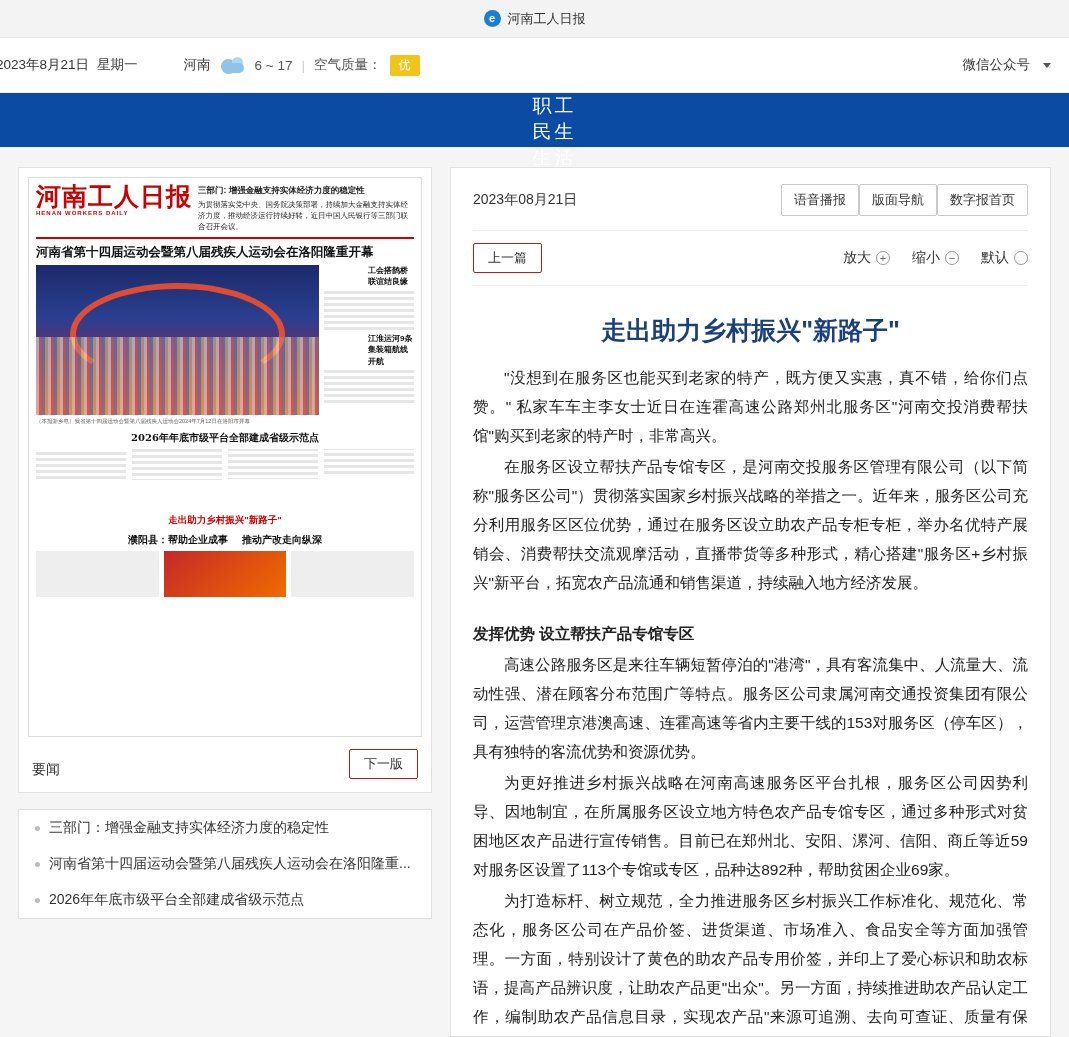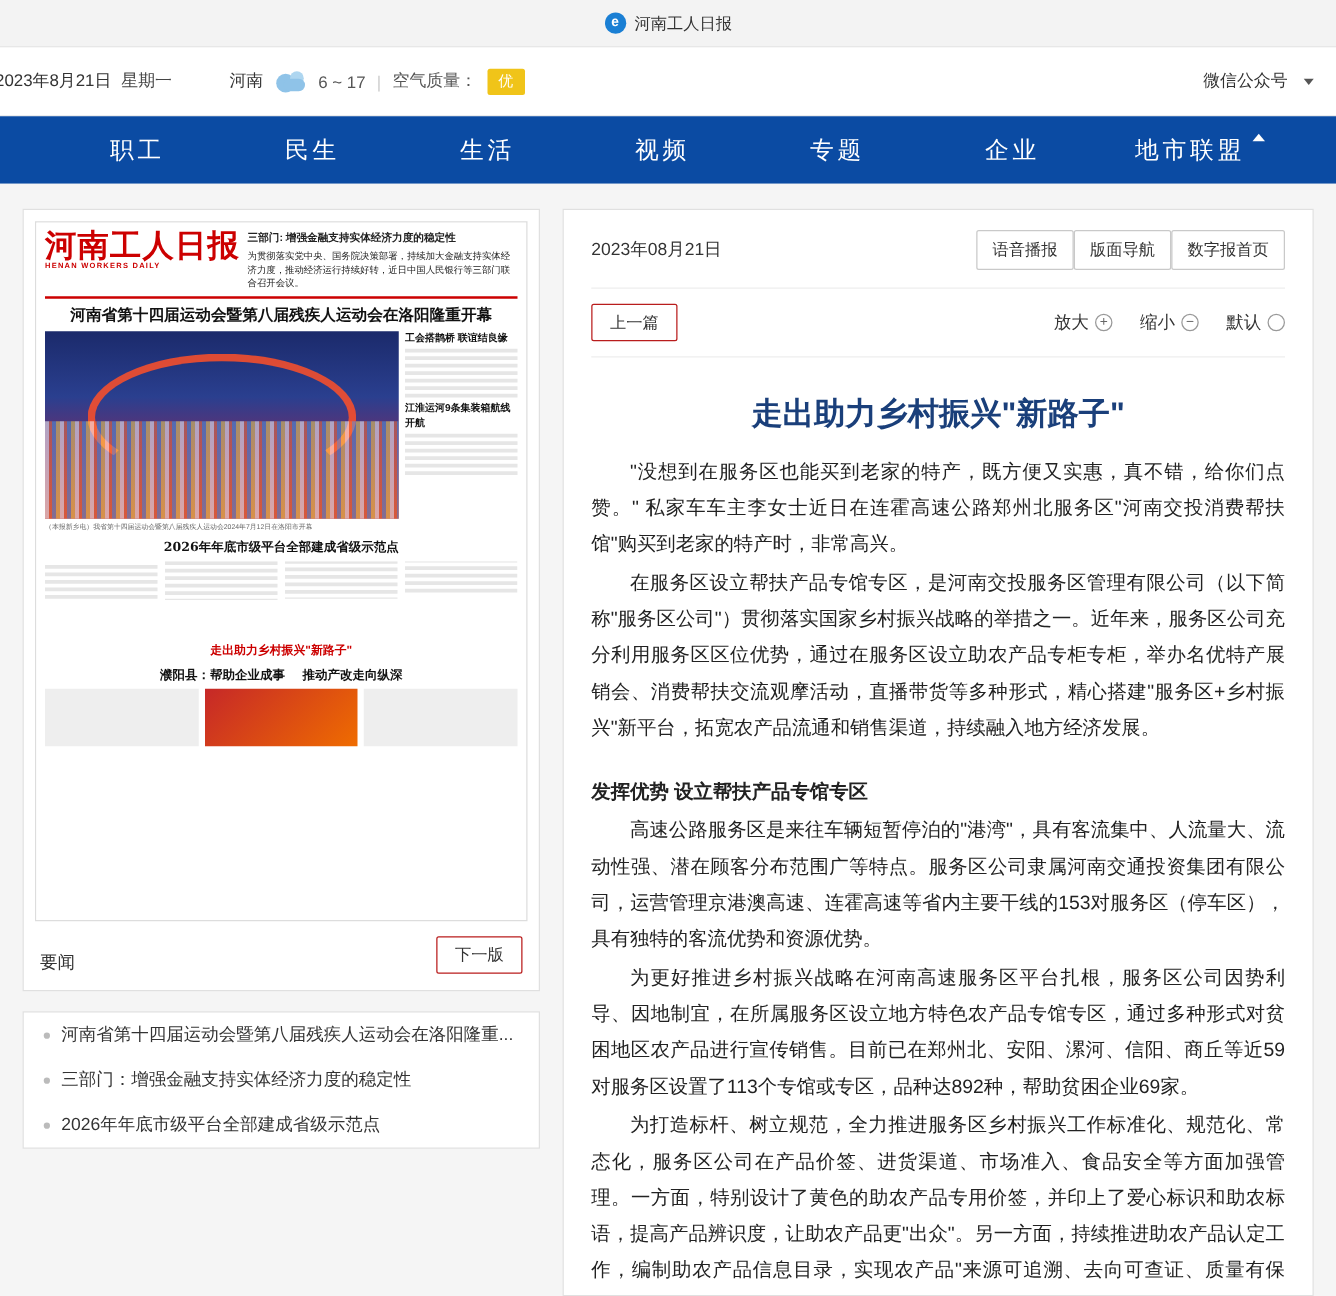--- a/index.html
+++ b/index.html
@@ -99,20 +99,21 @@
     vertical-align: middle;
   }
 
   
   .nav {
     height: 54px;
     background: #0b4ba3;
     display: flex;
     align-items: center;
     padding-left: 40px;
+    flex-direction: column;
   }
   .nav-item {
     color: #fff;
     font-size: 19px;
     margin-right: 0;
     width: 140px;
     text-align: center;
     letter-spacing: 3px;
     cursor: pointer;
   }
@@ -275,21 +276,21 @@
   .np { position: absolute; inset: 0; background: #fff; padding: 6px 7px; }
   .np-masthead { display: flex; align-items: flex-start; gap: 6px; border-bottom: 2px solid #c00; padding-bottom: 4px;}
   .np-logo {
     color: #c00; font-weight: bold; font-size: 25px;
     font-family: "DejaVu Serif", serif; letter-spacing: 1px; line-height: 1.05;
   }
   .np-logo small { display:block; font-size: 6px; letter-spacing: 1px; color:#c00; font-family:"Liberation Sans",sans-serif;}
   .np-masthead-right { flex:1; font-size: 7.5px; color: #222; line-height: 1.5; }
   .np-masthead-right .hl { font-weight: bold; font-size: 8.5px; display:block; margin-bottom:2px;}
   .np-headline {
-    text-align: center; font-weight: bold; font-size: 12.5px; color: #111;
+    font-weight: bold; font-size: 12.5px; color: #111;
     margin: 5px 0 4px 0; font-family: "DejaVu Serif", serif;
   }
   .np-row { display: flex; gap: 5px; }
   .np-photo {
     flex: 1; height: 150px;
     background: linear-gradient(#1b2a6b 0%, #2a3f8f 35%, #6a2f6e 60%, #b03a3a 100%);
     position: relative; overflow: hidden;
   }
   .np-photo .arc {
     position:absolute; left:12%; top:12%; width:76%; height:68%;
@@ -297,21 +298,21 @@
     border-bottom-color: transparent;
   }
   .np-photo .crowd {
     position: absolute; bottom:0; left:0; right:0; height: 52%;
     background:
       repeating-linear-gradient(90deg,
       rgba(255,255,255,.55) 0 3px, rgba(255,120,60,.5) 3px 6px,
       rgba(90,160,230,.5) 6px 9px, rgba(255,230,90,.5) 9px 12px);
   }
   .np-col { width: 90px; font-size: 6.5px; color:#333; line-height:1.45; }
-  .np-col b { display:block; font-size: 8px; color:#111; margin-bottom:2px; }
+  .np-col b { display:block; font-size: 8px; color:#111; margin-bottom:2px;margin-left:44px; }
   .np-sub {
     text-align:center; font-weight:bold; font-size: 10px; color:#111;
     margin: 6px 0 4px; font-family:"DejaVu Serif", serif;
   }
   .np-text {
     column-count: 4; column-gap: 6px; font-size: 5.5px; line-height: 1.6; color:#444;
     height: 60px; overflow: hidden;
   }
   .np-red { color: #c00; font-weight: bold; text-align:center; font-size: 9.5px; margin: 5px 0; }
   .np-bottom { display:flex; gap:5px; margin-top:4px; }
@@ -440,25 +441,25 @@
       </div>
       <div class="paper-foot">
         <span class="label">要闻</span>
         <button class="btn-outline">下一版</button>
       </div>
     </div>
 
     <div class="list-card">
       <div class="list-item">
         <span class="dot"></span>
-        <span class="txt">河南省第十四届运动会暨第八届残疾人运动会在洛阳隆重...</span>
+        <span class="txt">三部门：增强金融支持实体经济力度的稳定性</span>
       </div>
       <div class="list-item">
         <span class="dot"></span>
-        <span class="txt">三部门：增强金融支持实体经济力度的稳定性</span>
+        <span class="txt">河南省第十四届运动会暨第八届残疾人运动会在洛阳隆重...</span>
       </div>
       <div class="list-item">
         <span class="dot"></span>
         <span class="txt">2026年年底市级平台全部建成省级示范点</span>
       </div>
     </div>
   </div>
 
   <div class="right-col">
 

